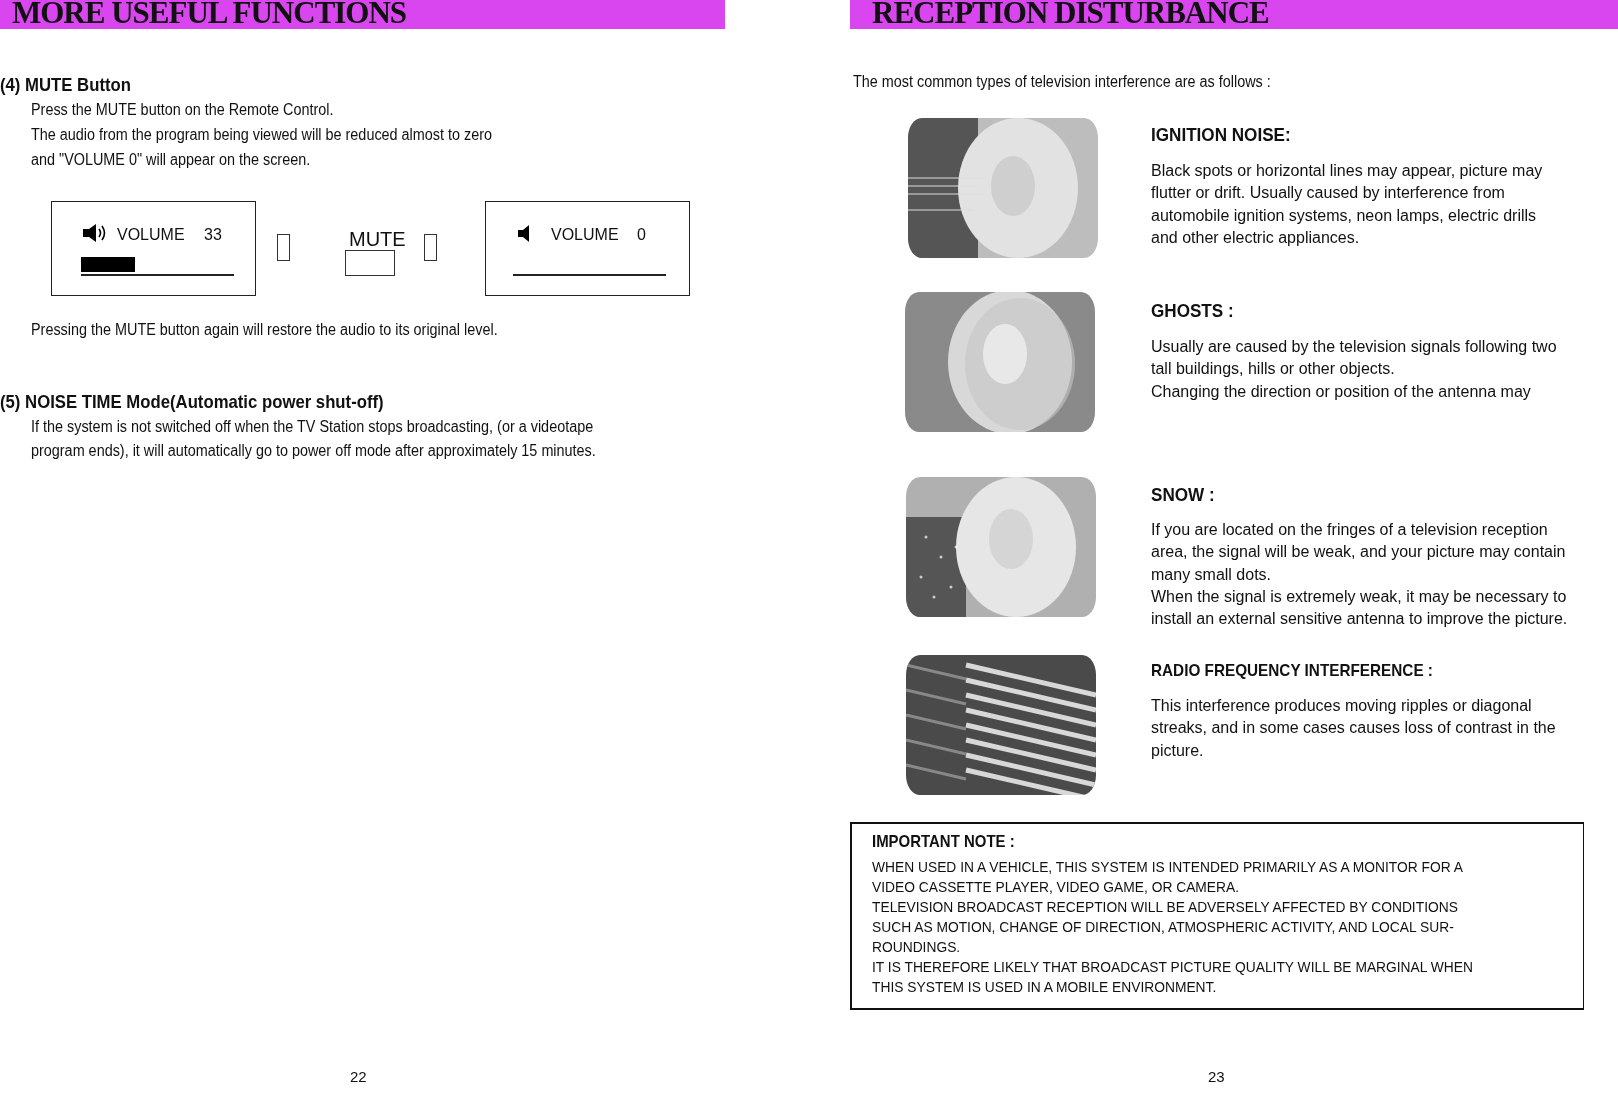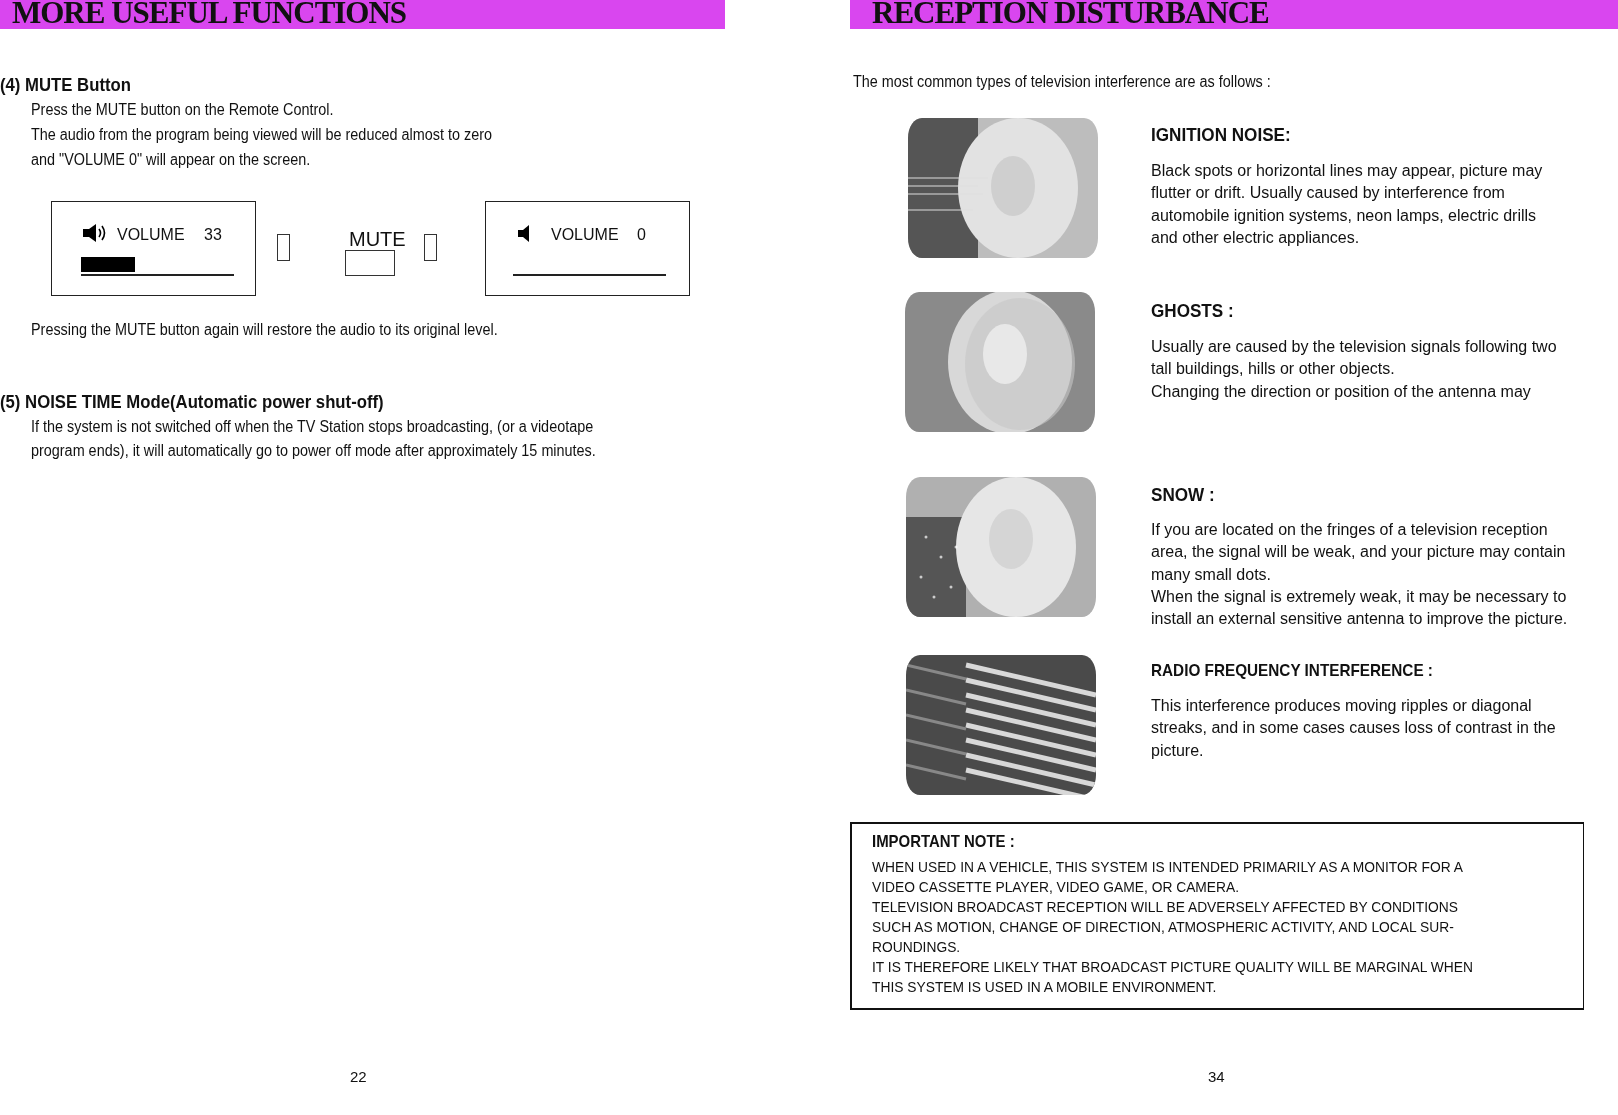--- a/index.html
+++ b/index.html
@@ -171,21 +171,21 @@
     <div>install an external sensitive antenna to improve the picture.</div>
   </div>
 
   <div class="abs r-head" style="left:301px;top:661px;font-size:17px;">RADIO FREQUENCY INTERFERENCE :</div>
   <div class="abs r-body" style="left:301px;top:695px;">
     <div>This interference produces moving ripples or diagonal</div>
     <div>streaks, and in some cases causes loss of contrast in the</div>
     <div>picture.</div>
   </div>
 
-  <div class="page-num" style="left:358px;">34</div>
+  <div class="page-num" style="left:358px;">23</div>
 </div>
 
 <div class="note-box">
   <div class="note-head">IMPORTANT NOTE :</div>
   <div class="note-body">
     <div>WHEN USED IN A VEHICLE, THIS SYSTEM IS INTENDED PRIMARILY AS A MONITOR FOR A</div>
     <div>VIDEO CASSETTE PLAYER, VIDEO GAME, OR CAMERA.</div>
     <div>TELEVISION BROADCAST RECEPTION WILL BE ADVERSELY AFFECTED BY CONDITIONS</div>
     <div>SUCH AS MOTION, CHANGE OF DIRECTION, ATMOSPHERIC ACTIVITY, AND LOCAL SUR-</div>
     <div>ROUNDINGS.</div>

